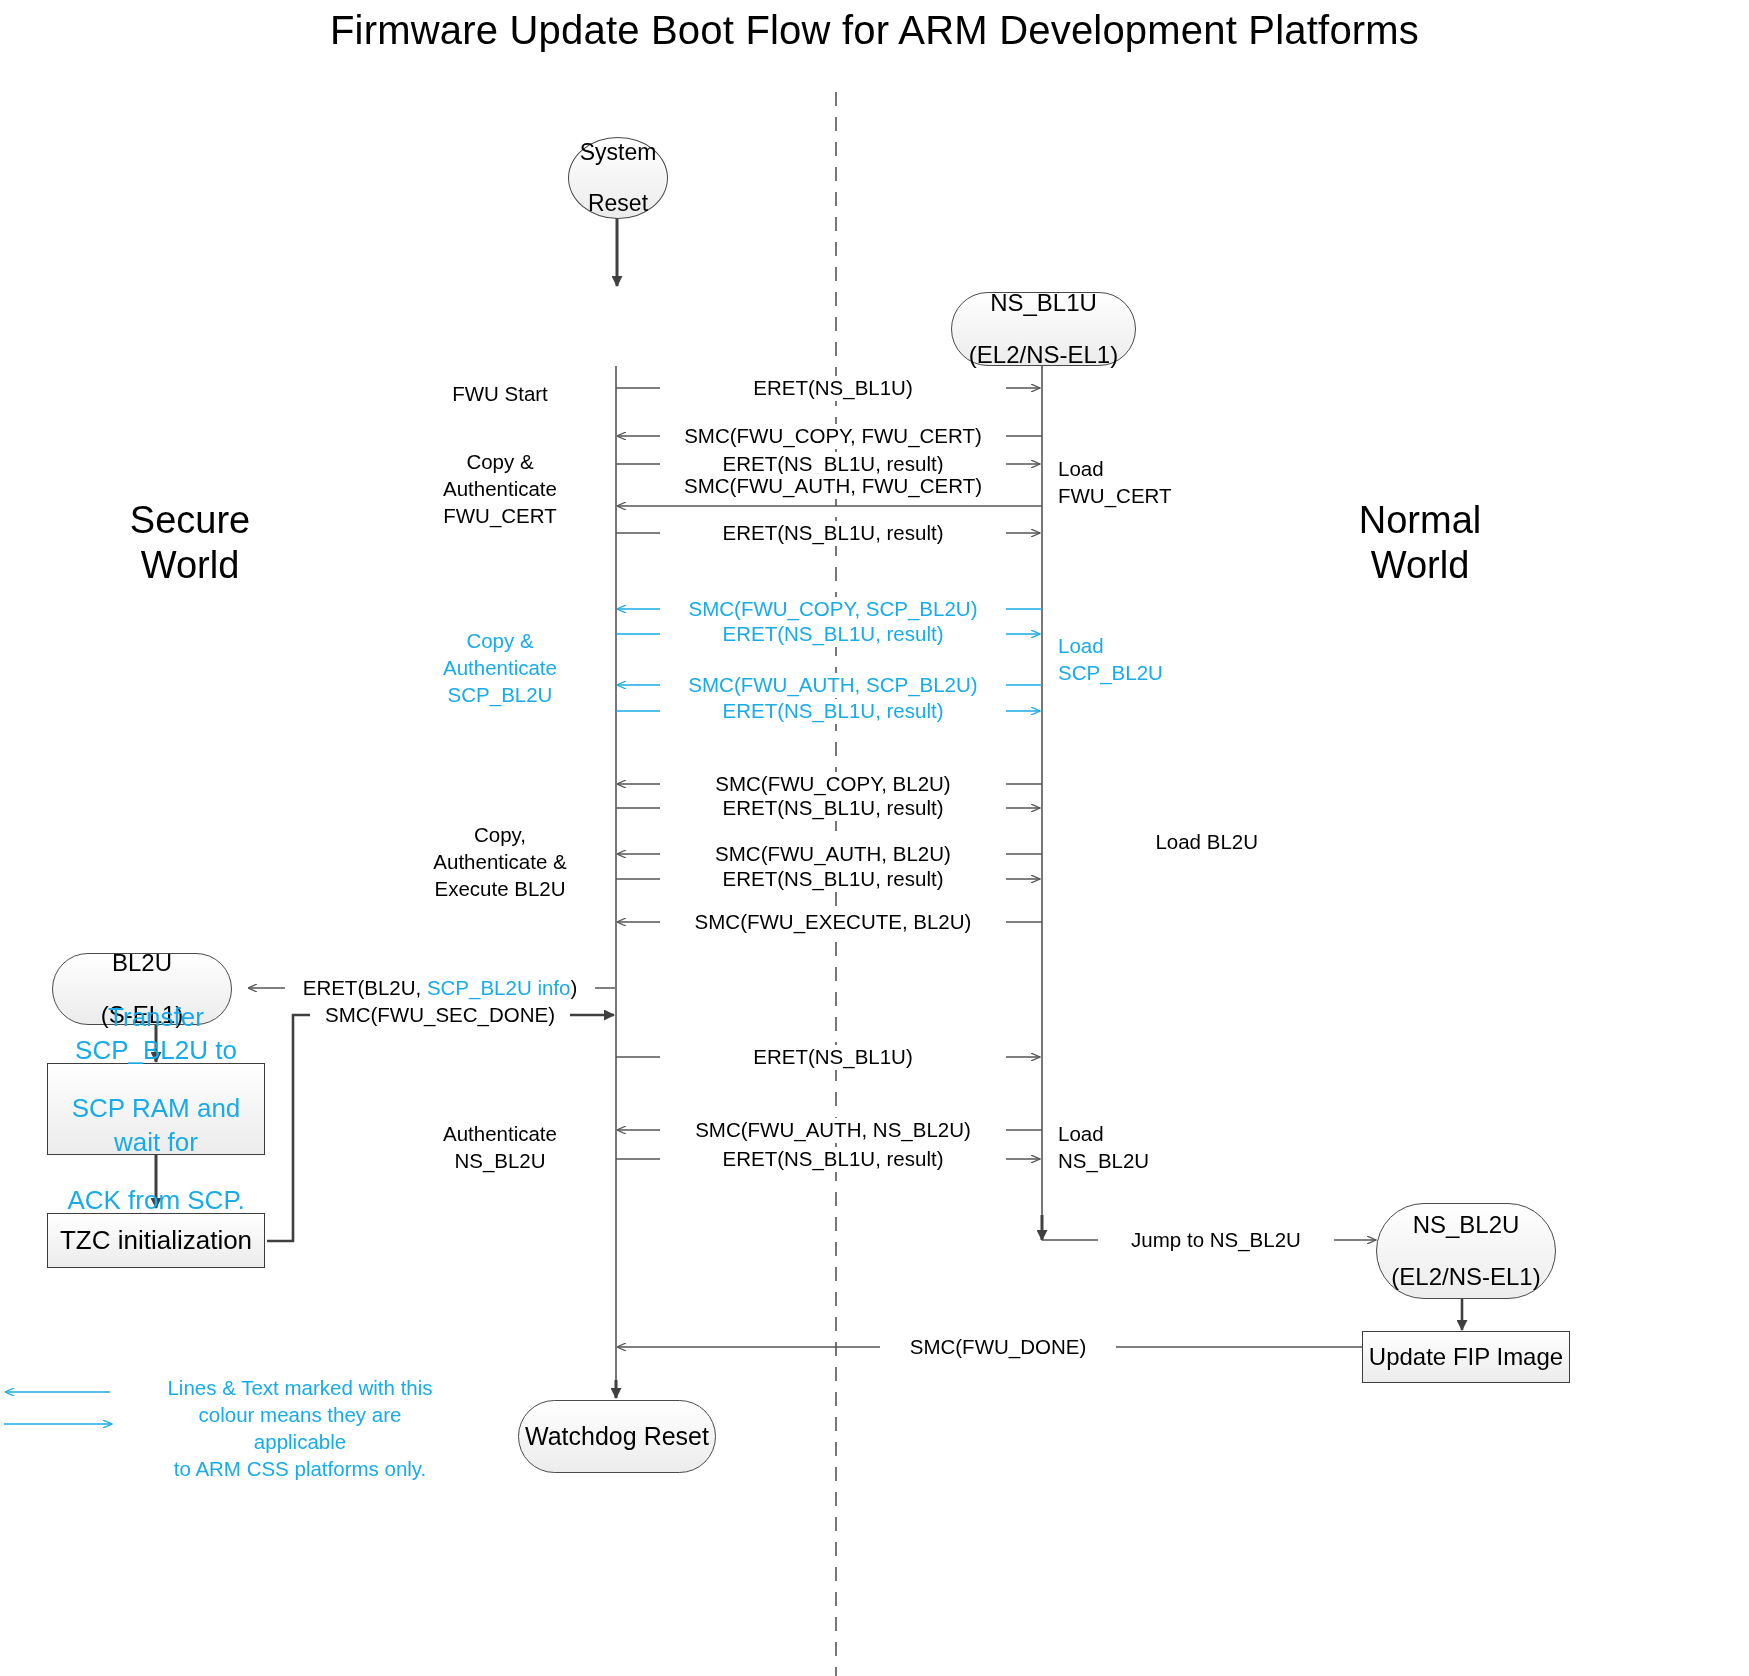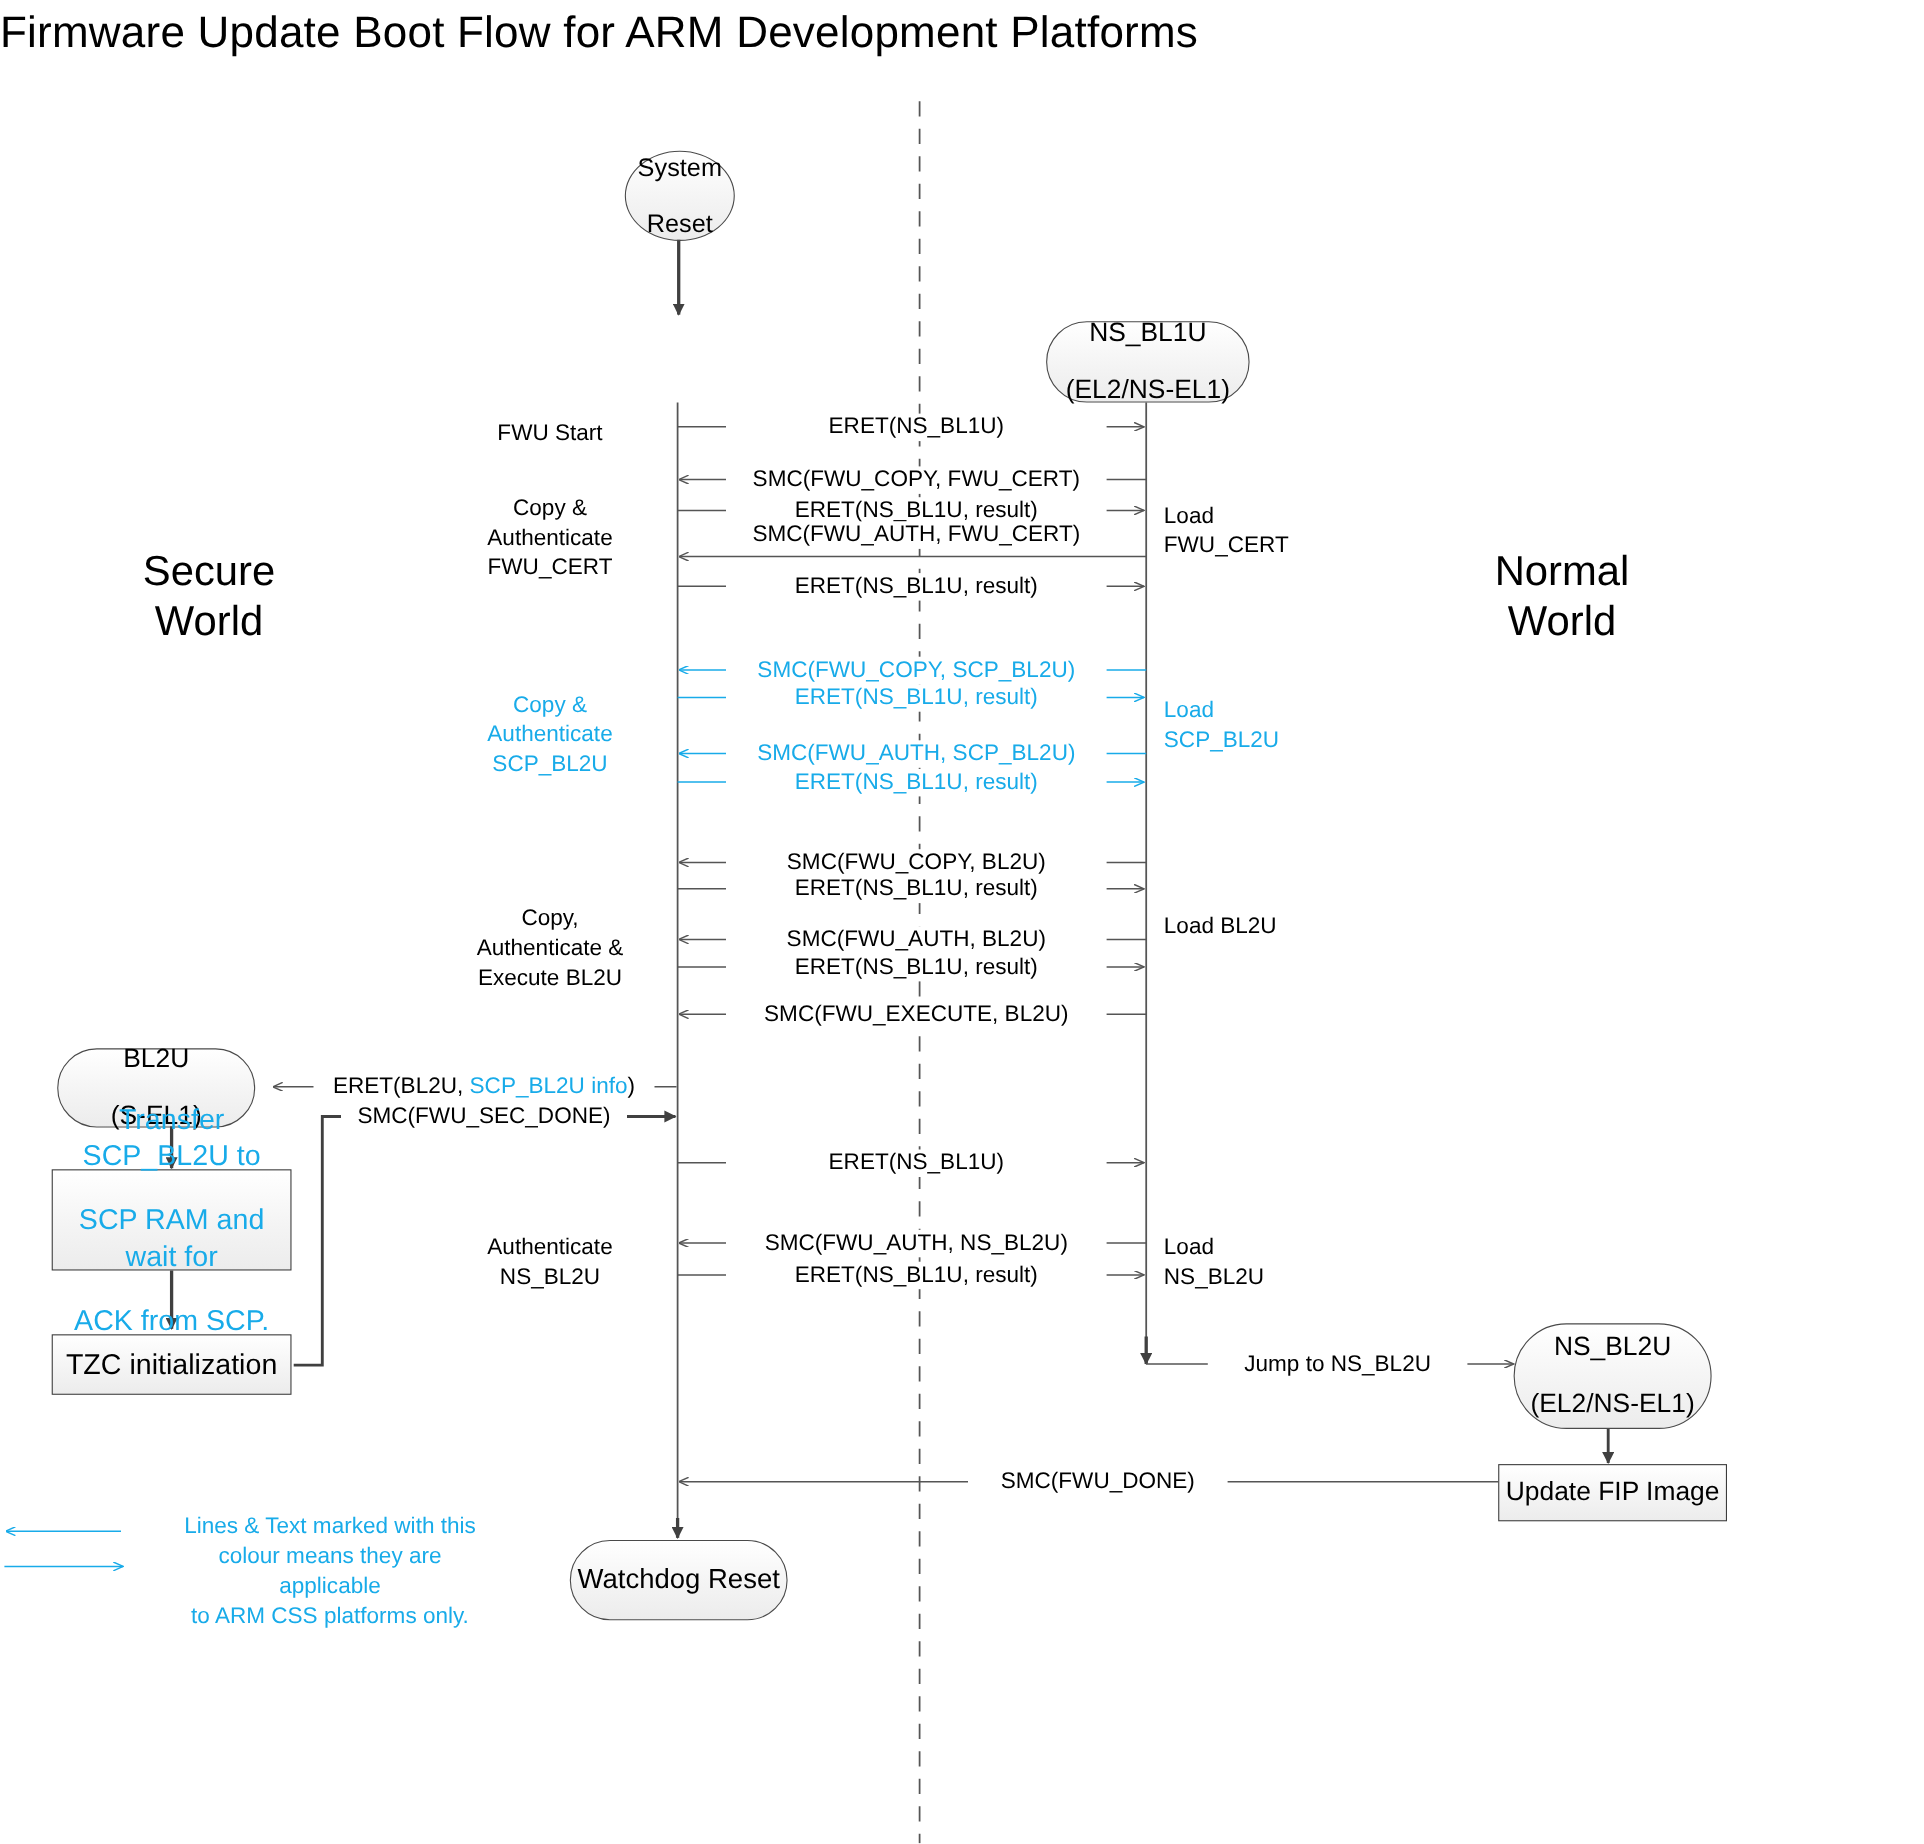--- a/index.html
+++ b/index.html
@@ -1,21 +1,21 @@
 <!DOCTYPE html>
 <html><head>
 <meta charset="utf-8">
 <style>
   html,body{margin:0;padding:0;background:#ffffff;}
   body{width:1749px;height:1676px;position:relative;
        font-family:"Liberation Sans","DejaVu Sans",sans-serif;color:#000;}
   .stage{position:absolute;left:0;top:0;width:1749px;height:1676px;overflow:hidden;}
   svg.layer{position:absolute;left:0;top:0;width:1749px;height:1676px;}
 
-  .title{position:absolute;left:0;top:8px;width:1749px;
+  .title{position:absolute;left:0;top:8px;width:1749px;text-align:center;
          font-size:40px;letter-spacing:.2px;color:#000;}
 
   
   .node{position:absolute;box-sizing:border-box;display:flex;flex-direction:column;
         align-items:center;justify-content:center;text-align:center;
         background:linear-gradient(180deg,#ffffff 0%,#f4f4f4 55%,#ececec 100%);
         border:1.6px solid #4a4a4a;color:#000;line-height:1.18;gap:24px;}
   .node.stadium{border-radius:999px;}
   .node.ellipse{border-radius:50%;}
   .node.rect{border-radius:0;border-color:#3c3c3c;}
@@ -184,21 +184,21 @@
   <div class="sidelabel" style="left:1058px;top:455px;width:200px;text-align:left;">
     <div>Load</div>
     <div>FWU_CERT</div>
   </div>
 
   <div class="sidelabel blue" style="left:1058px;top:632px;width:200px;text-align:left;">
     <div>Load</div>
     <div>SCP_BL2U</div>
   </div>
 
-  <div class="sidelabel" style="left:1058px;top:828px;width:200px;text-align:left;">
+  <div class="sidelabel" style="left:1058px;top:828px;width:200px;text-align:right;">
     <div>Load BL2U</div>
   </div>
 
   <div class="sidelabel" style="left:1058px;top:1120px;width:200px;text-align:left;">
     <div>Load</div>
     <div>NS_BL2U</div>
   </div>
 
   <div class="edgelabel" style="left:660px;top:376px;width:336px;">ERET(NS_BL1U)</div>
   <div class="edgelabel" style="left:660px;top:424px;width:336px;">SMC(FWU_COPY, FWU_CERT)</div>

